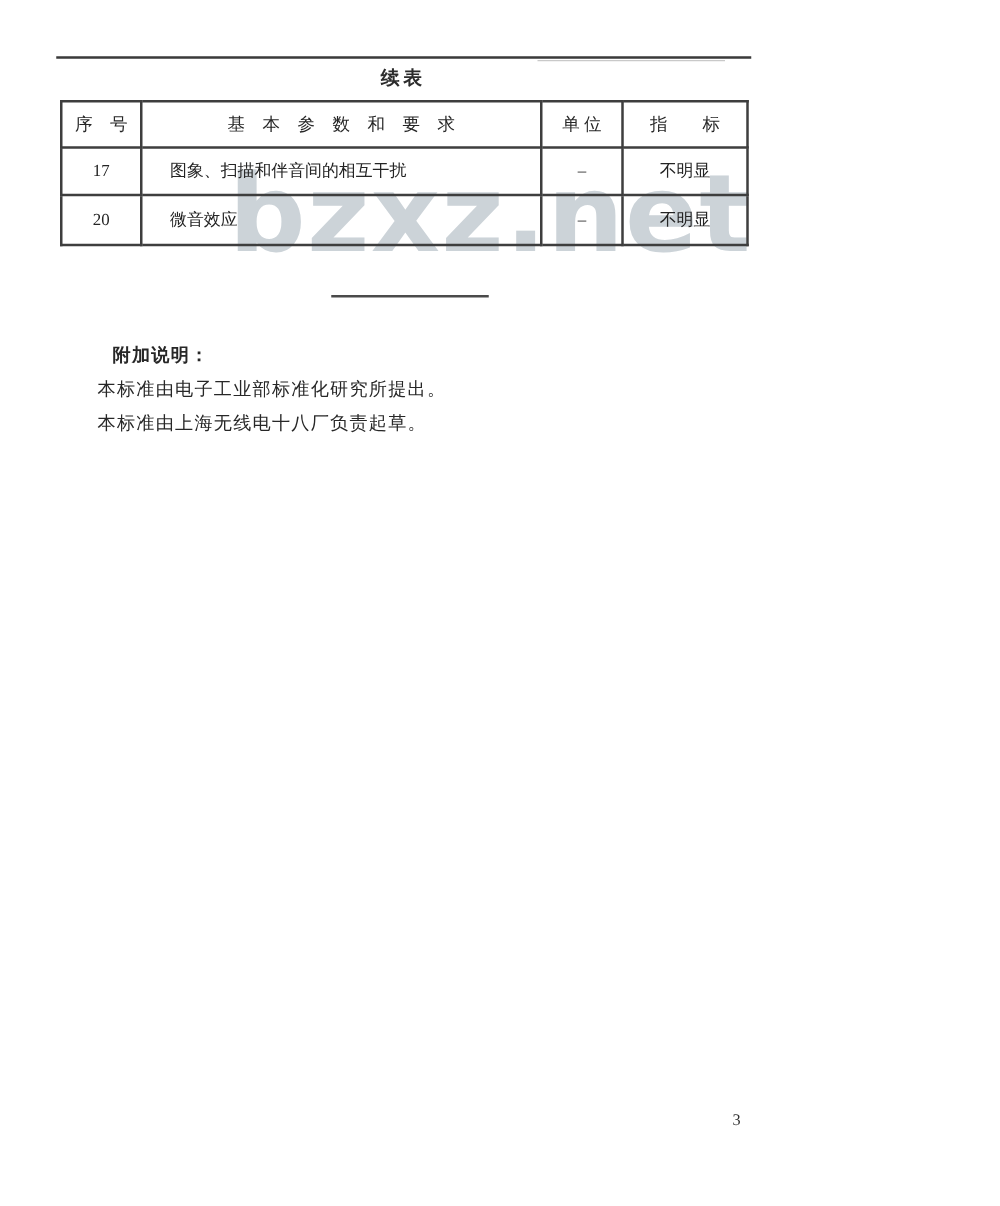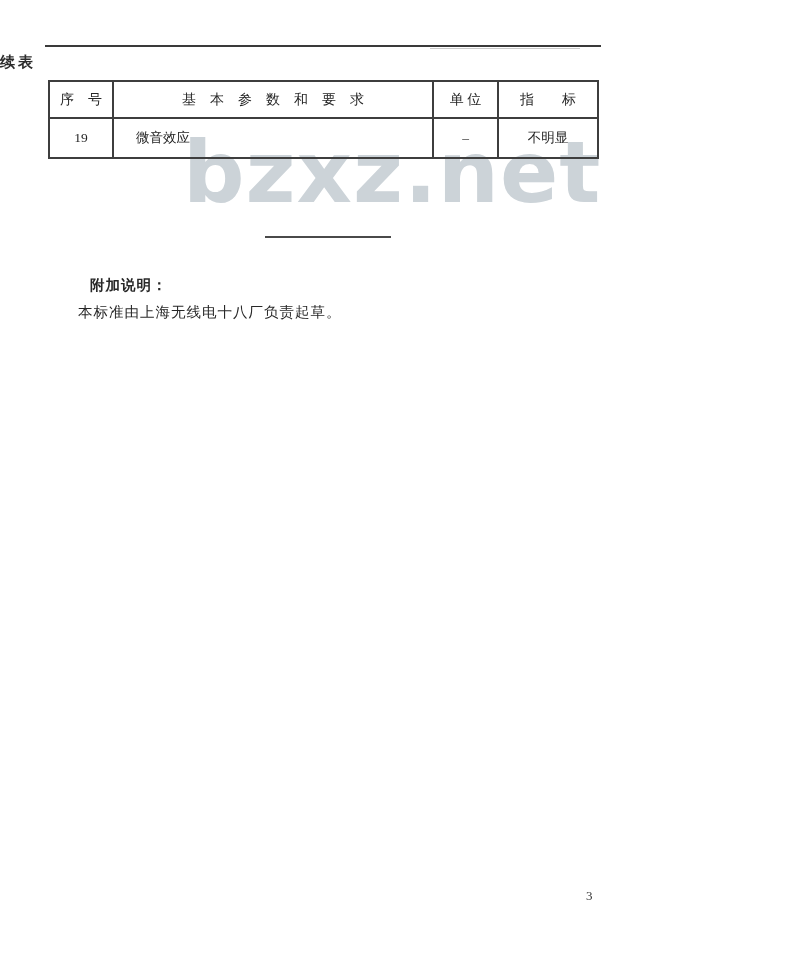--- a/index.html
+++ b/index.html
@@ -42,20 +42,21 @@
     top: 48px;
     width: 150px;
     height: 1px;
     background: #c9c9c9;
   }
   .continued-label {
     position: absolute;
     top: 53px;
     left: 0;
     width: 645px;
+    text-align: center;
     font-size: 15px;
     font-weight: bold;
     letter-spacing: 3px;
     color: #2c2c2c;
   }
 
   
   .watermark {
     position: absolute;
     left: 183px;
@@ -161,31 +162,38 @@
       <col class="col-unit">
       <col class="col-index">
     </colgroup>
     <tbody>
       <tr class="head-row">
         <th>序　号</th>
         <th>基　本　参　数　和　要　求</th>
         <th>单 位</th>
         <th>指　　标</th>
       </tr>
+      <tr class="row-17">
+        <td class="cell-no">17</td>
+        <td class="cell-param">图象、扫描和伴音间的相互干扰</td>
+        <td class="cell-unit">–</td>
+        <td class="cell-index">不明显</td>
+      </tr>
       <tr class="row-18">
-        <td class="cell-no">19</td>
+        <td class="cell-no">20</td>
         <td class="cell-param">微音效应</td>
         <td class="cell-unit">–</td>
         <td class="cell-index">不明显</td>
       </tr>
     </tbody>
   </table>
 
   <div class="end-rule"></div>
 
   <div class="notes">
     <div class="notes-title">附加说明：</div>
+    <div>本标准由电子工业部标准化研究所提出。</div>
     <div>本标准由上海无线电十八厂负责起草。</div>
   </div>
 
   <div class="page-number">3</div>
 
 </div>
 
 </body></html>

